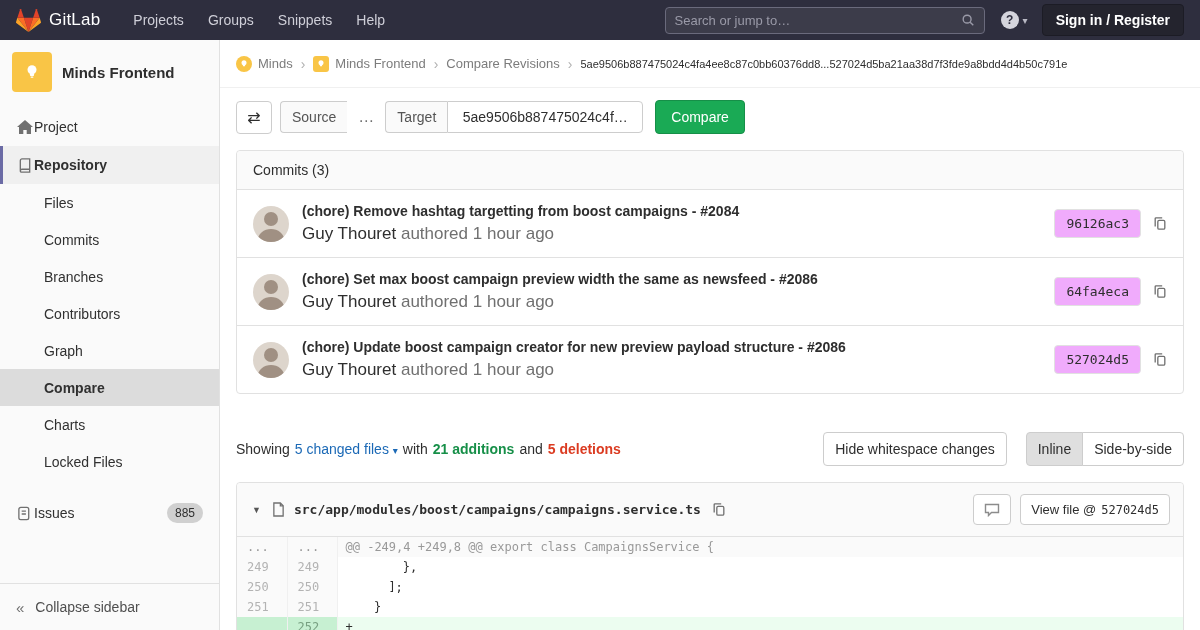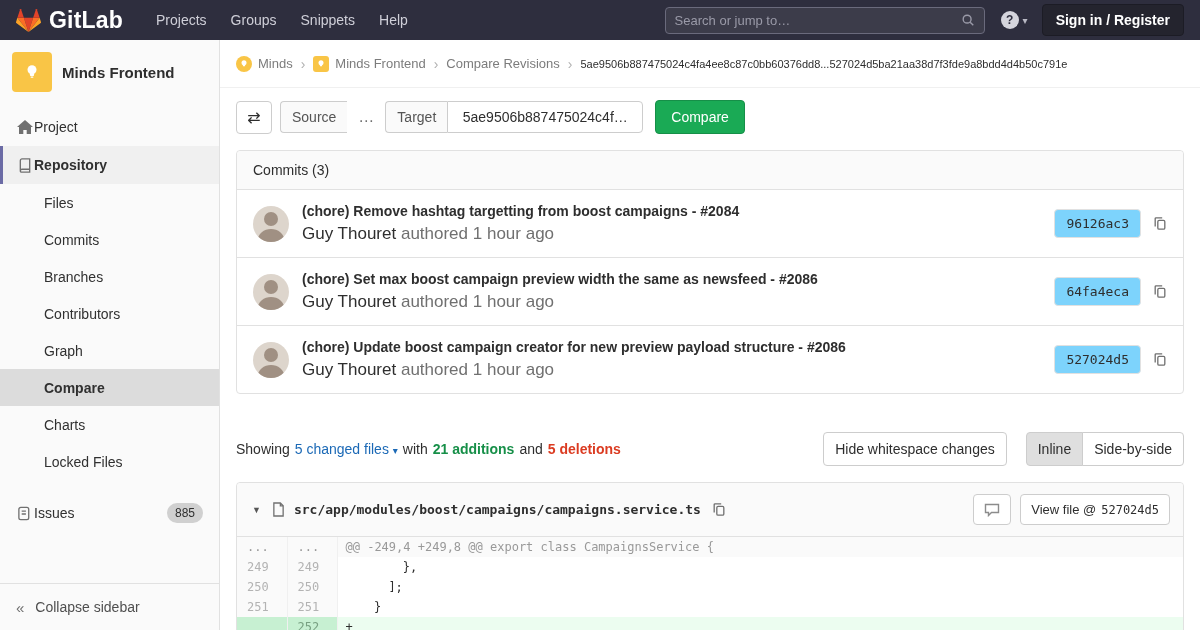--- a/index.html
+++ b/index.html
@@ -5,21 +5,21 @@
   * { margin:0; padding:0; box-sizing:border-box; }
   html,body { width:1200px; height:630px; overflow:hidden; background:#fff;
     font-family:"Liberation Sans", sans-serif; color:#2e2e2e; }
   .mono { font-family:"DejaVu Sans Mono","Liberation Mono",monospace; }
   button { font-family:inherit; cursor:pointer; }
   a { text-decoration:none; color:inherit; cursor:pointer; }
 
   
   .navbar { height:40px; background:#2e2e3e; display:flex; align-items:center; padding:0 16px; }
   .logo { display:flex; align-items:center; gap:8px; margin-right:22px; }
-  .logo-text { color:#fff; font-size:23px; font-weight:700; letter-spacing:.2px; }
+  .logo-text { color:#fff; font-size:17px; font-weight:400; letter-spacing:.2px; }
   .nav-menu { display:flex; gap:2px; }
   .nav-menu a { color:#cfcfd8; font-size:14px; padding:8px 11px; border-radius:3px; }
   .nav-search { margin-left:auto; width:320px; height:27px; background:#3c3c4a;
     border:1px solid #6a6a7c; border-radius:4px; display:flex; align-items:center; padding:0 9px; }
   .nav-search input { flex:1; background:transparent; border:none; outline:none; color:#c9c9d2; font-size:13px; }
   .nav-search input::placeholder { color:#9a9aa8; }
   .help-btn { display:flex; align-items:center; gap:4px; margin:0 14px 0 16px; background:none; border:none; }
   .help-circle { width:18px; height:18px; border-radius:50%; background:#d4d4dc; color:#2e2e3e;
     font-size:12px; font-weight:700; display:flex; align-items:center; justify-content:center; }
   .nav-caret { color:#b9b9c4; font-size:10px; }
@@ -82,21 +82,21 @@
   .commit-row { display:flex; align-items:center; padding:13px 16px; }
   .commit-row + .commit-row { border-top:1px solid #e1e1e1; }
   .commit-avatar { width:36px; height:36px; border-radius:50%; background:#ddd5cc; overflow:hidden;
     flex-shrink:0; margin-right:13px; }
   .commit-info { flex:1; min-width:0; }
   .commit-title { font-size:14px; font-weight:700; color:#2e2e2e; margin-bottom:5px; white-space:nowrap;
     overflow:hidden; text-overflow:ellipsis; }
   .commit-meta { font-size:17px; color:#707070; }
   .commit-author { color:#2e2e2e; }
   .sha-box { border:1px solid #e1e1e1; border-radius:4px; padding:6px 11px; font-size:13px;
-    color:#2e2e2e; background:#7dd3fc; }
+    color:#2e2e2e; background:#f0abfc; }
   .copy-btn { margin-left:12px; background:none; border:none; display:flex; align-items:center; }
 
   
   .summary-row { display:flex; align-items:center; margin-top:38px; font-size:14px; gap:5px; }
   .link-blue { color:#1b69b6; }
   .caret-sm { font-size:10px; color:#1b69b6; }
   .text-green { color:#168f48; font-weight:700; }
   .text-red { color:#db3b21; font-weight:700; }
   .btn-default { border:1px solid #cdcdcd; background:#fff; border-radius:4px; padding:8px 11px;
     font-size:14px; color:#2e2e2e; }

